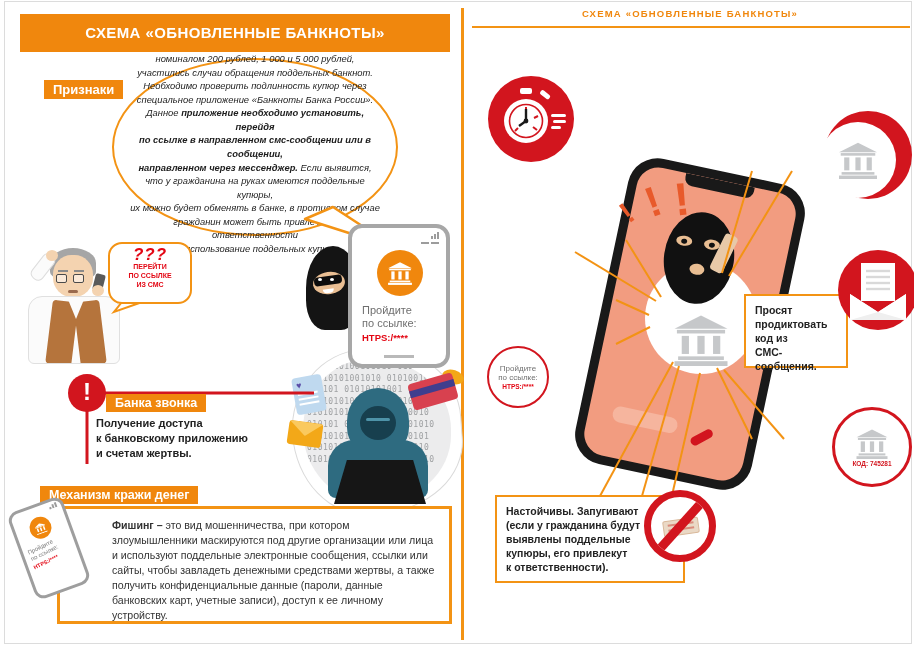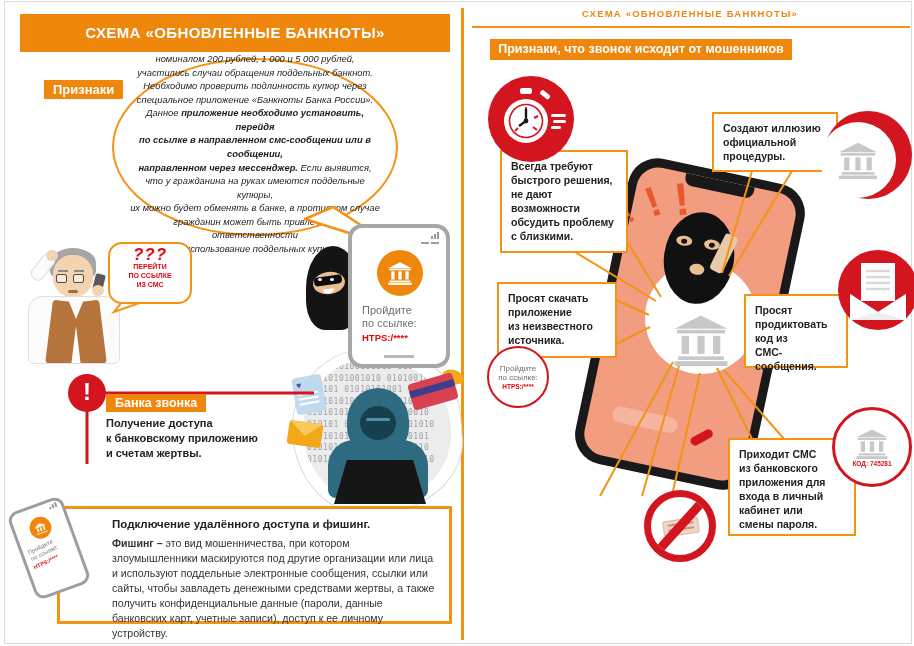--- a/index.html
+++ b/index.html
@@ -28,21 +28,21 @@
           border:2.5px solid var(--oline);border-radius:50%;z-index:3;
           display:flex;align-items:center;justify-content:center;text-align:center;}
   .bubble-text{font-style:italic;font-size:9.4px;line-height:1.44;color:#1d1d1d;padding:6px 16px;}
   .qbubble{position:absolute;left:108px;top:242px;width:84px;height:62px;background:#fff;border:2px solid var(--oline);
            border-radius:14px;z-index:5;text-align:center;padding-top:2px;}
   .qmarks{color:var(--linkred);font-weight:700;font-size:17px;line-height:1;letter-spacing:1px;font-style:italic;}
   .qtext{color:var(--linkred);font-weight:700;font-size:7px;line-height:1.25;}
   .alert-circle{left:68px;top:374px;width:38px;height:38px;background:var(--red);color:#fff;text-align:center;
                 font-weight:700;font-size:24px;line-height:36px;}
   .goal-label{left:106px;top:394px;}
-  .goal-text{position:absolute;left:106px;top:416px;font-weight:700;font-size:11px;line-height:1.35;color:var(--ink);z-index:5;}
+  .goal-text{position:absolute;left:96px;top:416px;font-weight:700;font-size:11px;line-height:1.35;color:var(--ink);z-index:5;}
   .mech-label{left:40px;top:486px;}
   .mech-box{position:absolute;left:57px;top:506px;width:395px;height:118px;border:3px solid var(--oline);
             background:#fff;padding:9px 12px 8px 52px;z-index:4;}
   .mech-head{font-weight:700;font-size:11.5px;color:var(--ink);margin-bottom:6px;}
   .mech-body{font-size:10.6px;line-height:1.42;color:#333;}
   .mech-term{font-weight:700;}
 
   
   .lphone{position:absolute;left:348px;top:224px;width:102px;height:144px;background:#fff;border:4px solid #A7A7A7;
           border-radius:14px;z-index:5;}
@@ -280,22 +280,22 @@
     <div class="henv">
         <i></i>
       </div>
     <div class="hood2"></div>
     <div class="face2"></div>
     <div class="spec"></div>
     <div class="torso"></div>
     <div class="laptop"></div>
   </div>
 
+  <div class="lab mech-label">Механизм кражи денег</div>
   <div class="mech-box">
-    <div class="mech-head">Подключение удалённого доступа и фишинг.</div>
     <div class="mech-body"><span class="mech-term">Фишинг –</span><span> это вид мошенничества, при котором злоумышленники маскируются под другие организации или лица и используют поддельные электронные сообщения, ссылки или сайты, чтобы завладеть денежными средствами жертвы, а также получить конфиденциальные данные (пароли, данные банковских карт, учетные записи), доступ к ее личному устройству.</span></div>
   </div>
   <div class="miniphone">
     <div class="bars">
         <i style="height:2px"></i>
         <i style="height:4px"></i>
         <i style="height:5px"></i>
       </div>
     <div class="bank-badge" style="left:14px;top:10px;width:22px;height:22px;">
       <svg width="12" height="11" viewBox="0 0 48 44">
@@ -311,21 +311,20 @@
     </div>
     <div class="mini-link pre">Пройдите
 по ссылке:</div>
     <div class="mini-url">HTPS:/****</div>
   </div>
 
   <div class="divider"></div>
 
   <div class="r-header">СХЕМА «ОБНОВЛЕННЫЕ БАНКНОТЫ»</div>
   <div class="r-rule"></div>
-  <div class="banner r-banner">Признаки, что звонок исходит от мошенников</div>
 
   <div class="circle stopwatch">
     <svg width="86" height="86" viewBox="0 0 86 86">
       <circle cx="43" cy="43" r="43" fill="#D2151E"></circle>
       <rect x="32" y="12" width="12" height="6" rx="2" fill="#fff"></rect>
       <rect x="52" y="16" width="11" height="5" rx="2" fill="#fff" transform="rotate(38 57 18)"></rect>
       <circle cx="38" cy="45" r="22" fill="#fff"></circle>
       <circle cx="38" cy="45" r="16.5" fill="#fff" stroke="#D2151E" stroke-width="1.6"></circle>
       <g stroke="#D2151E" stroke-width="2">
           <line x1="38" y1="31" x2="38" y2="36"></line>
@@ -337,43 +336,29 @@
       <line x1="38" y1="45" x2="31" y2="50" stroke="#1a1a1a" stroke-width="2.4"></line>
       <circle cx="38" cy="45" r="2.4" fill="#1a1a1a"></circle>
       <g fill="#fff">
           <rect x="63" y="38" width="15" height="3" rx="1.5"></rect>
           <rect x="65" y="44" width="13" height="3" rx="1.5"></rect>
           <rect x="63" y="50" width="10" height="3" rx="1.5"></rect>
         </g>
     </svg>
   </div>
 
-  <div class="callout c1">Всегда требуют
-быстрого решения,
-не дают
-возможности
-обсудить проблему
-с близкими.</div>
-  <div class="callout c2">Создают иллюзию
-официальной
-процедуры.</div>
-  <div class="callout c3">Просят скачать
-приложение
-из неизвестного
-источника.</div>
   <div class="callout c4">Просят
 продиктовать
 код из
 СМС-сообщения.</div>
-  <div class="callout c5">Приходит СМС
-из банковского
-приложения для
-входа в личный
-кабинет или
-смены пароля.</div>
+  <div class="callout c6">Настойчивы. Запугивают
+(если у гражданина будут
+выявлены поддельные
+купюры, его привлекут
+к ответственности).</div>
 
   <div class="circle crescent-red"></div>
   <div class="circle crescent-white">
     <svg width="42" height="38" viewBox="0 0 48 44">
         <g fill="#C6C8CA">
           <polygon points="24,2 46,13 2,13"></polygon>
           <rect x="4" y="14" width="40" height="3"></rect>
           <rect x="8" y="19" width="6" height="15"></rect>
           <rect x="21" y="19" width="6" height="15"></rect>
           <rect x="34" y="19" width="6" height="15"></rect>

